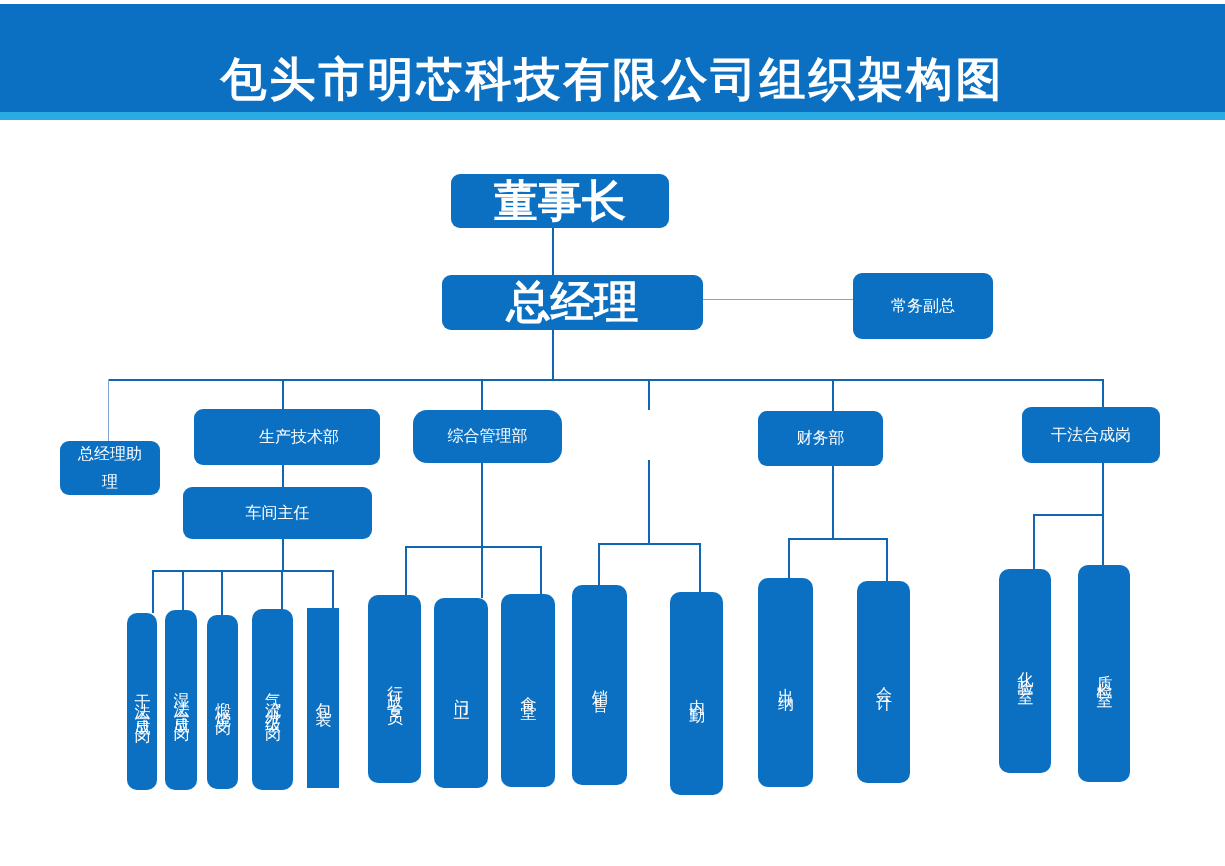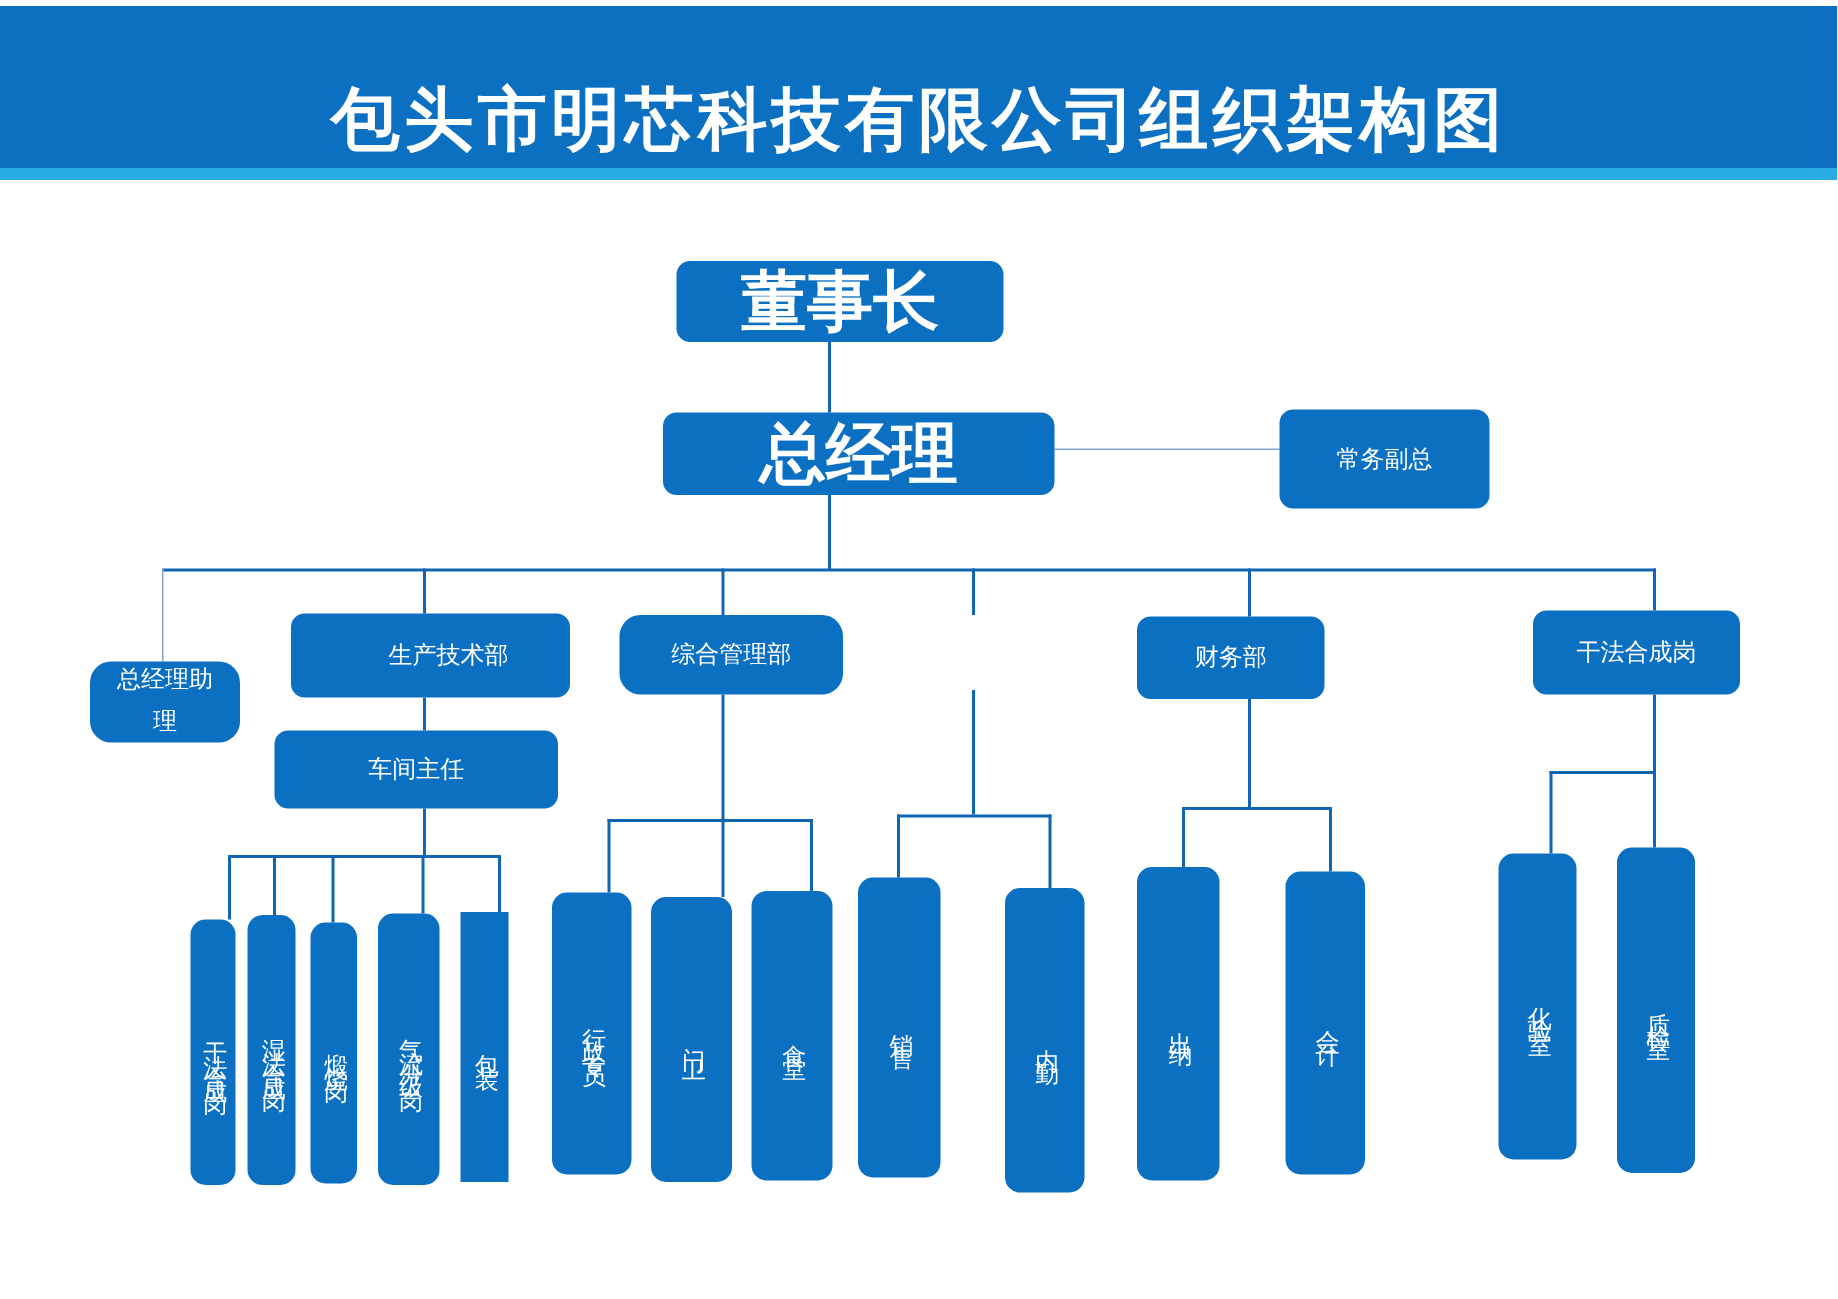--- a/index.html
+++ b/index.html
@@ -84,21 +84,21 @@
     <span>董事长</span>
   </div>
 
   <div class="node big" style="left:442px;top:275px;width:261px;height:55px;">
     <span>总经理</span>
   </div>
   <div class="node sans16" style="left:853px;top:273px;width:140px;height:66px;">
     <span>常务副总</span>
   </div>
 
-  <div class="node serif16 wrap" style="left:60px;top:441px;width:100px;height:54px;border-radius:14px;">
+  <div class="node serif16 wrap" style="left:60px;top:441px;width:100px;height:54px;">
     <span>总经理助理</span>
   </div>
   <div class="node serif16" style="left:194px;top:409px;width:186px;height:56px;padding-left:24px;">
     <span>生产技术部</span>
   </div>
   <div class="node serif16" style="left:413px;top:410px;width:149px;height:53px;border-radius:14px;">
     <span>综合管理部</span>
   </div>
   <div class="node sans16" style="left:758px;top:411px;width:125px;height:55px;">
     <span>财务部</span>

